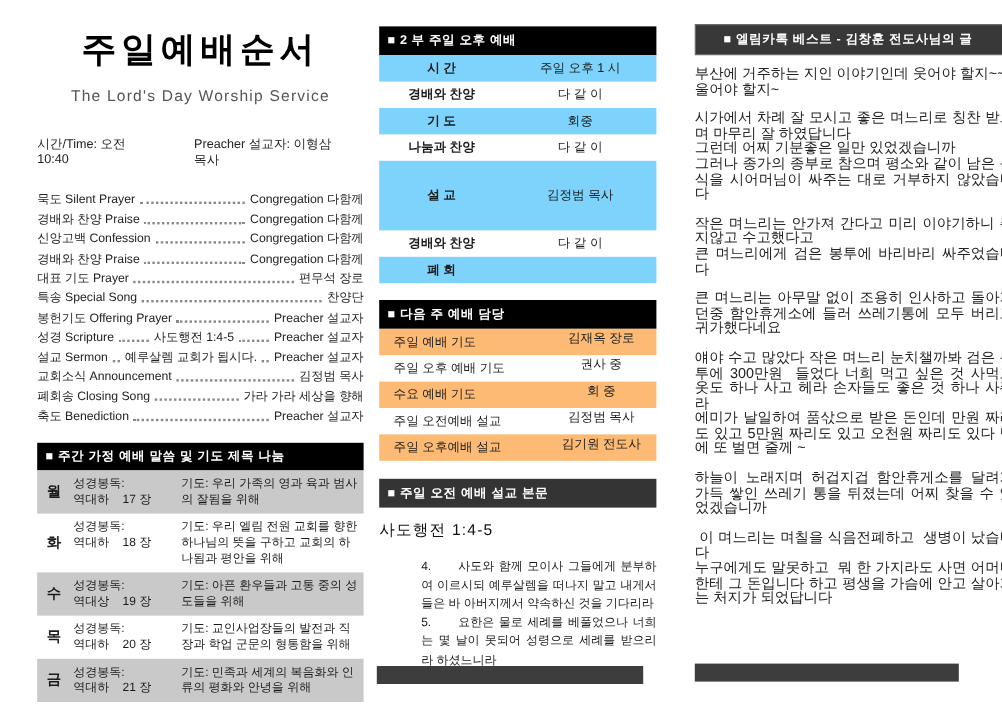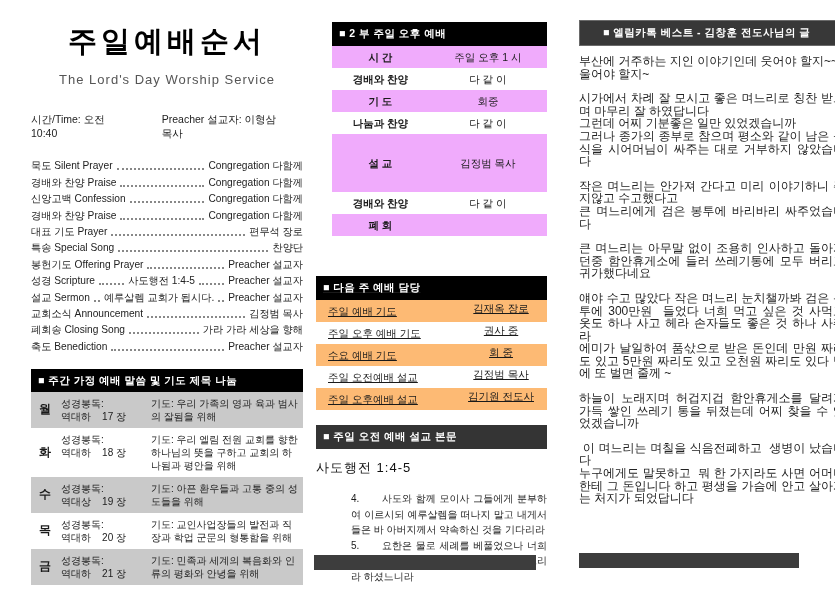--- a/index.html
+++ b/index.html
@@ -25,30 +25,30 @@
   .sec-header.dark{background:#343434;}
   .wrow{display:flex;}
   .wrow.odd{background:#c9c9c9;}
   .w-day{width:28px;display:flex;align-items:center;justify-content:center;font-weight:bold;font-size:12px;}
   .w-reading{width:88px;padding:5px 2px;white-space:pre-wrap;}
   .w-prayer{flex:1;padding:5px 2px 5px 0;word-break:break-all;}
 
   
   .col-mid{position:absolute;left:300px;top:22px;width:231px;}
   .mrow{display:flex;font-size:10.5px;line-height:12px;}
-  .mrow.odd{background:#f0abfc;}
+  .mrow.odd{background:#7dd3fc;}
   .m-label{width:45%;text-align:center;font-weight:bold;padding:5px 0;}
   .m-value{flex:1;text-align:center;padding:5px 0;}
   .mrow.tall .m-label,.mrow.tall .m-value{padding:23px 0;}
   .nrow{display:flex;font-size:10.5px;line-height:12px;}
   .nrow.odd{background:#fdba74;}
   .n-label{width:55%;text-align:left;padding:5px 0 5px 12px;}
   .n-value{flex:1;text-align:center;padding:2px 0;}
-  .afternoon{margin-top:0;margin-left:16px;}
-  .nextweek{margin-top:40px;text-decoration:underline;}
+  .afternoon{margin-top:0;}
+  .nextweek{margin-top:14px;}
   .sermon{margin-top:15px;}
   .sermon-ref{font-size:13px;letter-spacing:1px;color:#111;margin-top:10px;}
   .sermon-verses{font-size:10px;line-height:15.5px;margin-top:14px;text-align:justify;word-break:break-all;white-space:pre-wrap;margin-left:35px;}
 
   
   .col-right{position:absolute;left:563px;top:20px;width:266px;}
   .r-header{background:#383838;color:#fff;font-size:10.5px;font-weight:bold;padding:6px 24px;letter-spacing:0.5px;box-shadow:inset 0 0 0 1px rgba(255,255,255,0.25);}
   .r-body{margin-top:9px;}
   .r-par{font-size:12px;line-height:12.6px;margin:0 0 12px 0;text-align:justify;word-break:break-all;white-space:pre-wrap;color:#222;}
 

